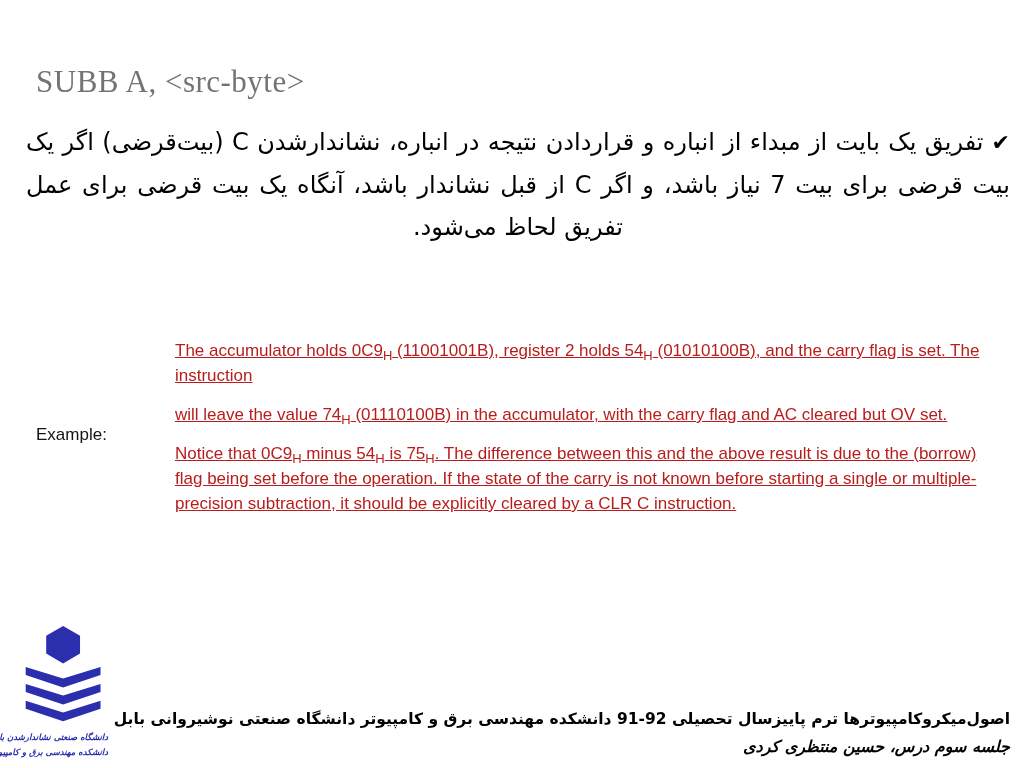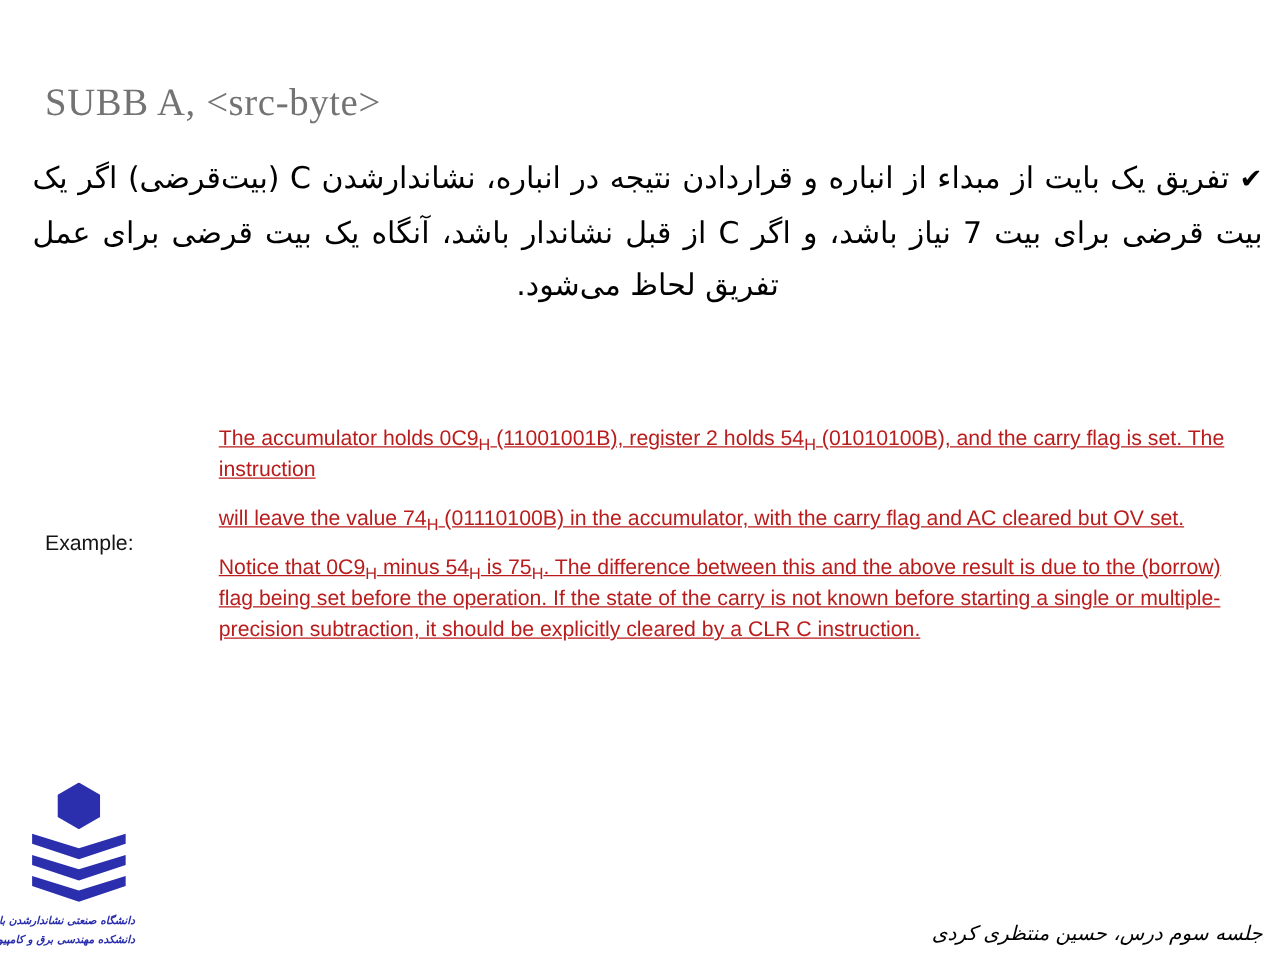--- a/index.html
+++ b/index.html
@@ -44,21 +44,21 @@
   .logo-captions { direction:rtl; margin-top:2px; width:104px; }
   .logo-caption {
     font-size:8.5px; line-height:15px; font-style:italic; font-weight:700;
     white-space:nowrap; color:#2b2fae;
   }
   .footer {
     position:absolute; right:14px; bottom:12px; direction:rtl; text-align:right;
     color:#000;
   }
   .footer-line1 { font-weight:700; font-size:15.5px; margin-bottom:9px; }
-  .footer-line2 { font-weight:400; font-style:italic; font-size:16px; }
+  .footer-line2 { font-weight:700; font-style:italic; font-size:16px; }
 </style>
 </head>
 <body>
 
 <div class="slide">
 
 
   <div class="heading">SUBB A, &lt;src-byte&gt;</div>
 
   <div class="bullets">
@@ -83,16 +83,17 @@
       <path d="M3,65 L45,78 L87,65 L87,74 L45,88 L3,74 Z" fill="#2b2fae"></path>
       <path d="M3,84 L45,97 L87,84 L87,93 L45,107 L3,93 Z" fill="#2b2fae"></path>
     </svg>
     <div class="logo-captions">
       <div class="logo-caption">دانشگاه صنعتی نشاندارشدن بابل</div>
       <div class="logo-caption">دانشکده مهندسی برق و کامپیوتر</div>
     </div>
   </div>
 
   <div class="footer">
+    <div class="footer-line1">اصول‌میکروکامپیوترها ترم پاییز‌سال تحصیلی 92-91 دانشکده مهندسی برق و کامپیوتر دانشگاه صنعتی نوشیروانی بابل</div>
     <div class="footer-line2">جلسه سوم درس، حسین منتظری کردی</div>
   </div>
 
 </div>
 
 </body></html>

